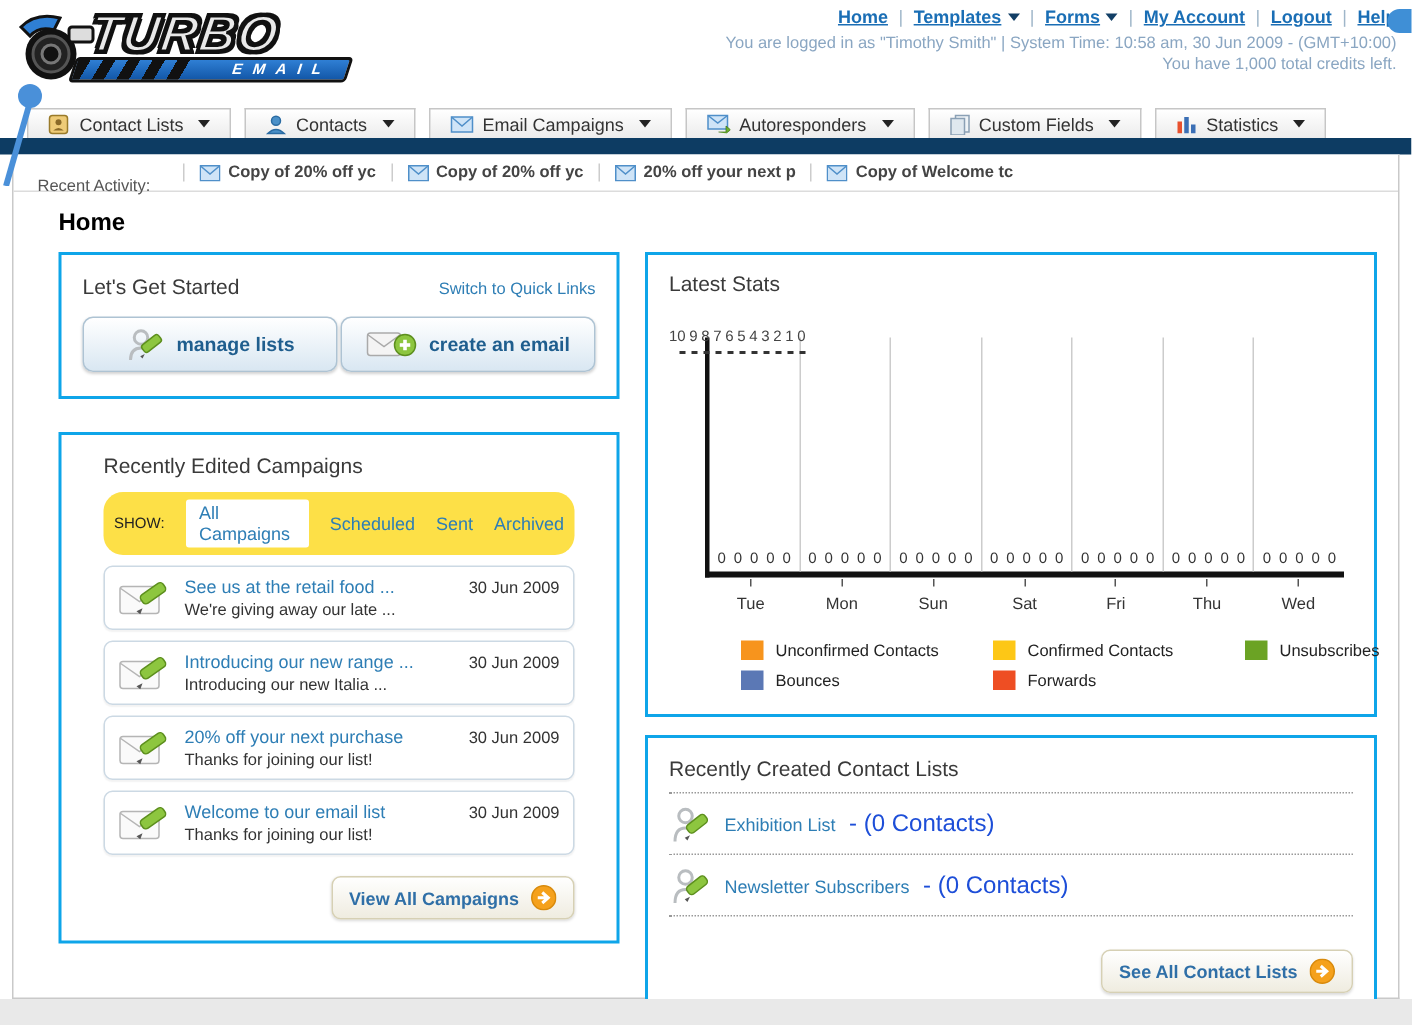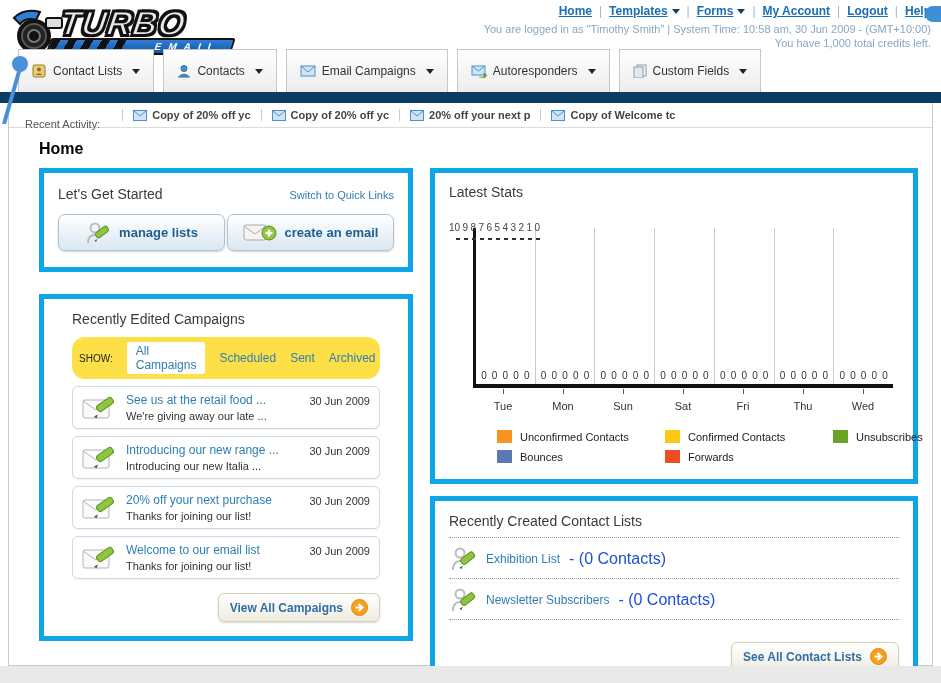--- a/index.html
+++ b/index.html
@@ -31,21 +31,21 @@
   .caret { display:inline-block; width:0; height:0; border-left:4px solid transparent;
       border-right:4px solid transparent; border-top:5px solid #123f66; margin-left:4px;
       vertical-align:middle; }
   .help-bubble { position:absolute; right:-18px; top:2px; width:24px; height:16px;
       background:#3f8fd6; border-radius:8px; }
   .login-line { font-size:11px; color:#8aa6c2; margin-top:5px; }
   .credits-line { font-size:11px; color:#8aa6c2; margin-top:2px; }
 
   
   .tabbar { position:relative; height:30px; padding-left:18px; display:flex; align-items:flex-end; }
-  .tab { display:flex; align-items:center; gap:6px; height:43px; padding:0 13px;
+  .tab { display:flex; align-items:center; gap:6px; height:20px; padding:0 13px;
       background:linear-gradient(#ffffff,#ececec); border:1px solid #c6c6c6; border-bottom:none;
       margin-right:9px; font-size:12px; color:#333; cursor:pointer; white-space:nowrap; }
   .tab .caret { border-top-color:#222; }
   .darkbar { height:11px; background:#0d3c63; }
 
   
   .content { margin:0 8px; background:#fff; border:1px solid #c9c9c9; border-top:none;
       height:563px; position:relative; }
   .footer-strip { position:absolute; left:0; right:0; bottom:0; height:17px; background:#e9e9e9; }
 
@@ -56,21 +56,21 @@
   .recent-item { display:flex; align-items:center; gap:5px; color:#444; padding:0 10px;
       border-left:1px solid #ccc; cursor:pointer; white-space:nowrap;font-weight:bold; }
   .recent-item:first-of-type { border-left:none; }
 
   .page-title { font-size:16px; font-weight:bold; color:#000; margin:12px 0 10px 30px; }
 
   .main-row { display:flex; padding:0 14px 0 30px; gap:17px; }
   .col-left { width:374px; flex:none; }
   .col-right { flex:1; min-width:0; }
 
-  .panel { border:5px solid #0ea5e9; background:#fff; }
+  .panel { border:2px solid #0ea5e9; background:#fff; }
 
   
   .gs-panel { padding:13px 14px 16px; }
   .gs-head { display:flex; justify-content:space-between; align-items:baseline; margin-bottom:12px; }
   .gs-title { font-size:14px; color:#3a3a3a; }
   .blue-link { font-size:11px; color:#2e7eb5; cursor:pointer; }
   .gs-buttons { display:flex; gap:2px; }
   .big-btn { flex:1; height:37px; display:flex; align-items:center; justify-content:center; gap:8px;
       background:linear-gradient(#ffffff,#d9e7f2); border:1px solid #aec3d3; border-radius:7px;
       box-shadow:0 1px 2px rgba(0,0,0,.18); font-size:13px; font-weight:bold; color:#1f5e8e;
@@ -212,20 +212,29 @@
       </svg>
     <span>Autoresponders</span>
       <span class="caret"></span>
   </div>
   <div class="tab">
     <svg width="14" height="14" viewBox="0 0 14 14">
         <rect x="4" y="1" width="9" height="11" fill="#eef3f7" stroke="#8aa0b5"></rect>
         <rect x="1" y="3" width="9" height="11" fill="#dfe8ef" stroke="#8aa0b5"></rect>
       </svg>
     <span>Custom Fields</span>
+      <span class="caret"></span>
+  </div>
+  <div class="tab">
+    <svg width="14" height="13" viewBox="0 0 14 13">
+        <rect x="1" y="5" width="3" height="8" fill="#e8512e"></rect>
+        <rect x="5.5" y="2" width="3" height="11" fill="#3b6fb5"></rect>
+        <rect x="10" y="7" width="3" height="6" fill="#3b6fb5"></rect>
+      </svg>
+    <span>Statistics</span>
       <span class="caret"></span>
   </div>
 </div>
 <div class="darkbar"></div>
 
 <div class="content">
 
   <div class="recent-bar">
     <span class="recent-label">Recent Activity:</span>
     <span class="recent-item">

